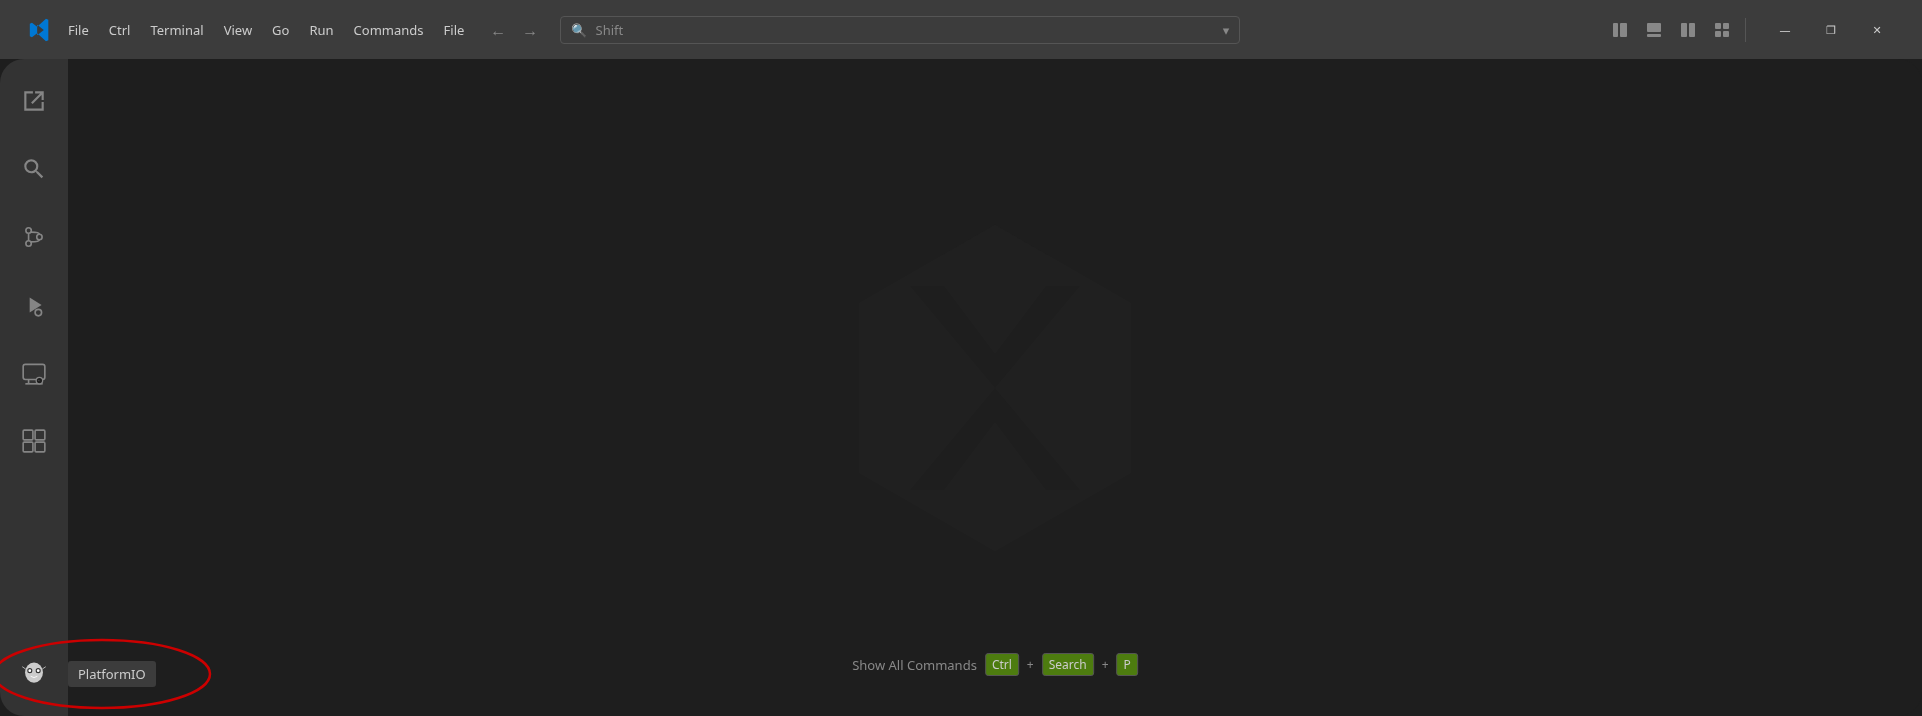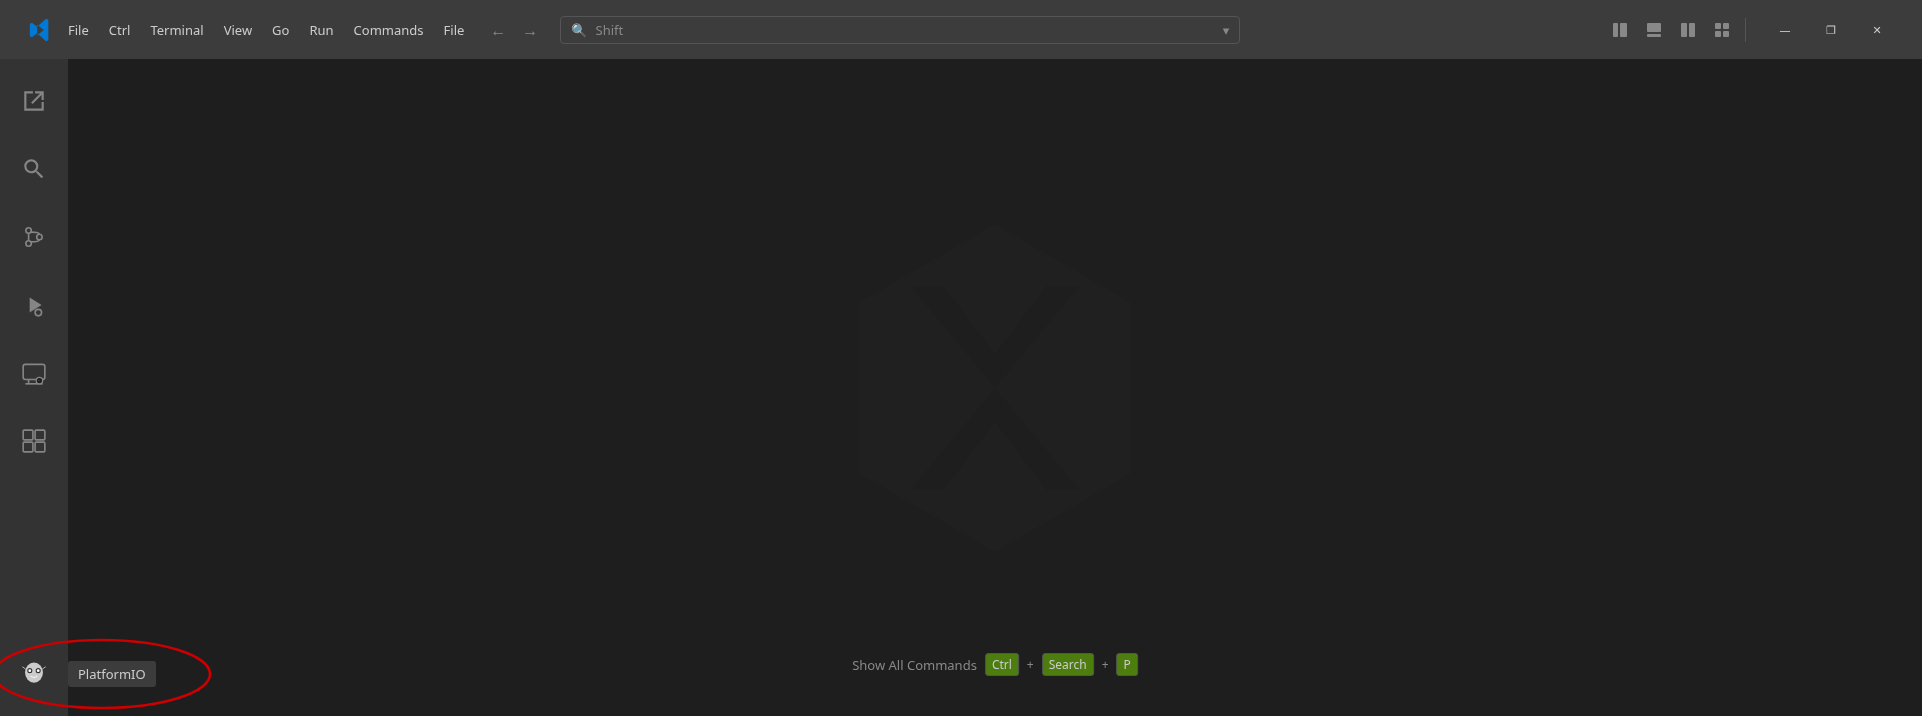--- a/index.html
+++ b/index.html
@@ -137,20 +137,21 @@
       cursor: pointer;
       font-size: 11px;
       color: #cccccc;
     }
 
     
     .main-area {
       display: flex;
       flex: 1;
       overflow: hidden;
+      border-radius: 24px;
     }
 
     
     .activity-bar {
       width: 68px;
       background: #333333;
       display: flex;
       flex-direction: column;
       align-items: center;
       padding-top: 8px;

